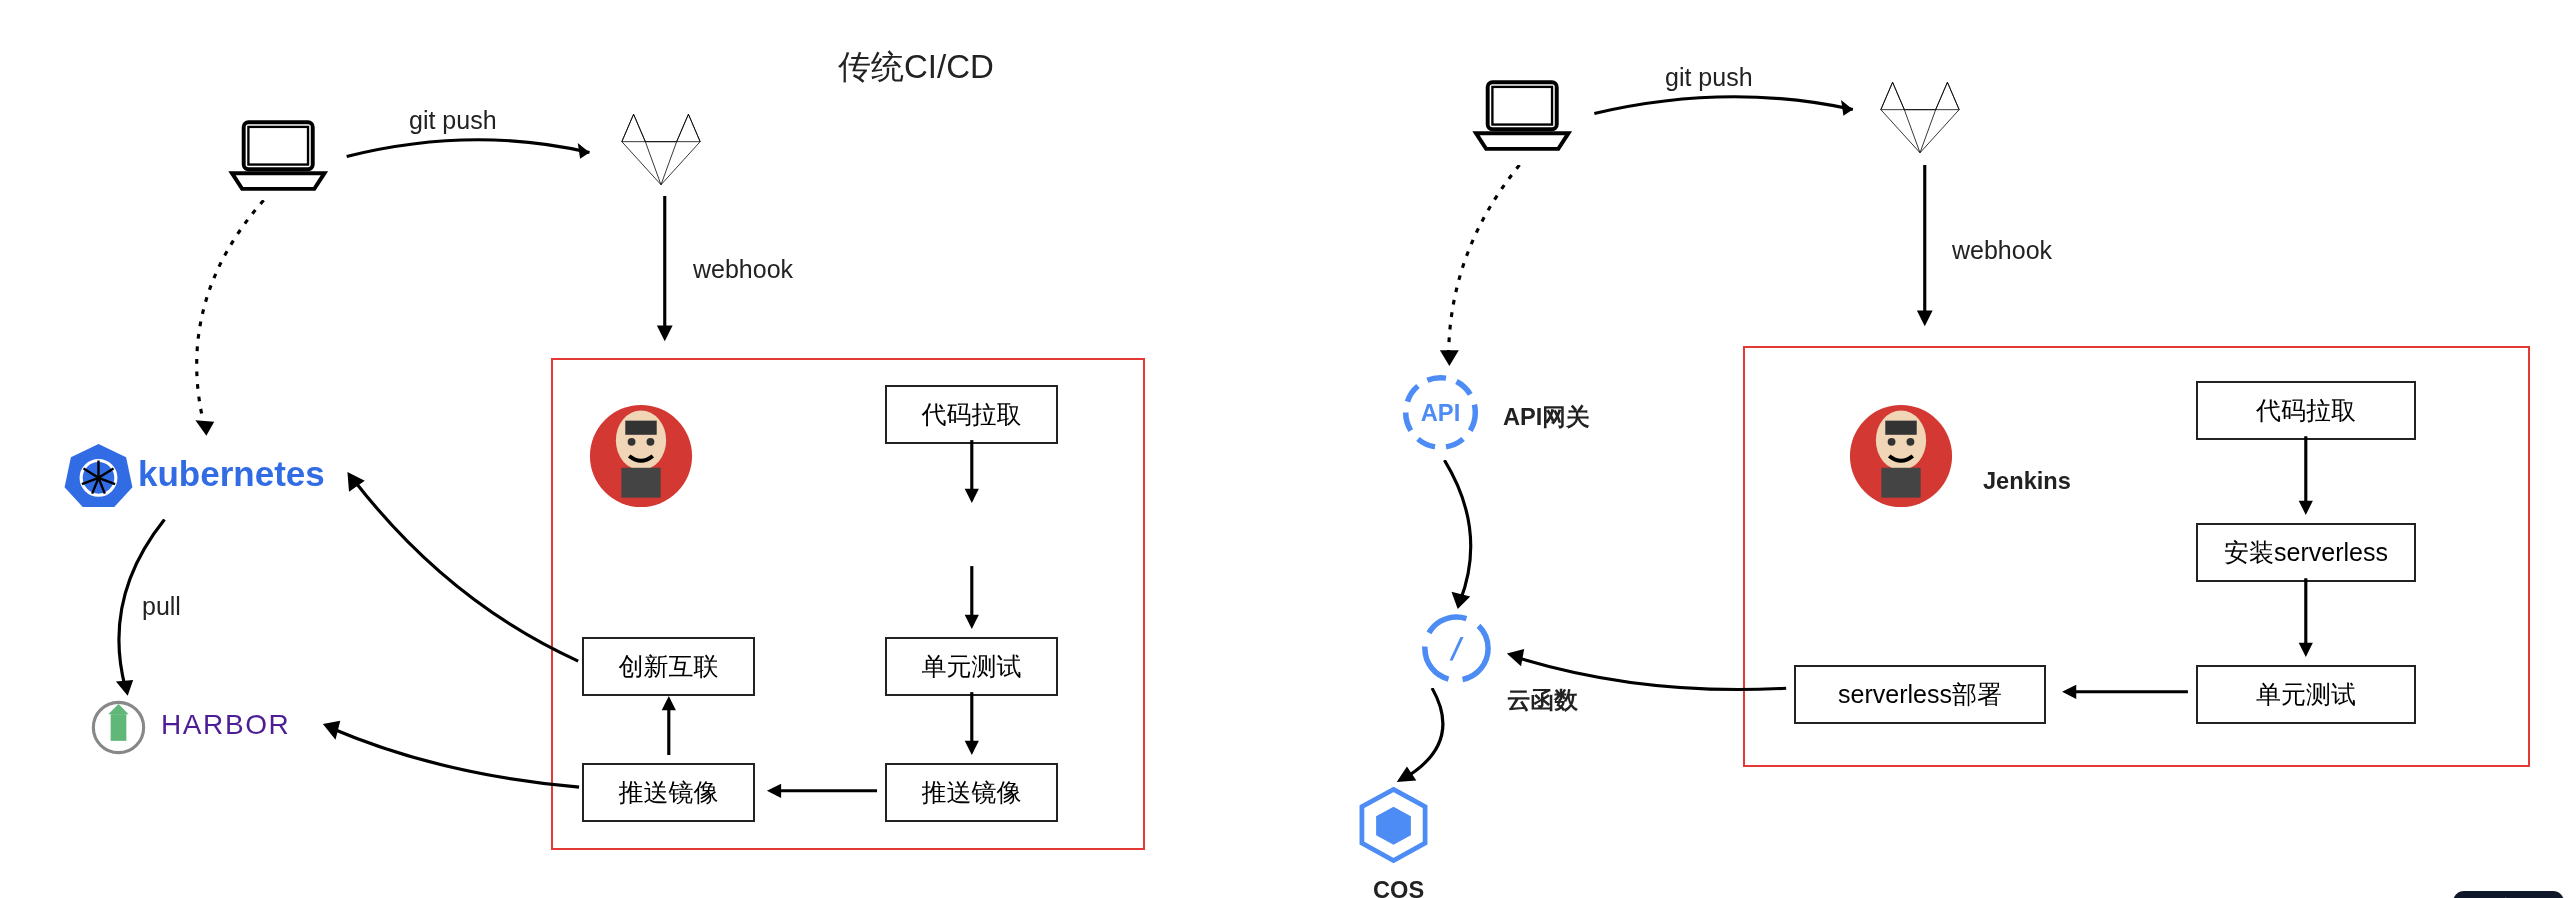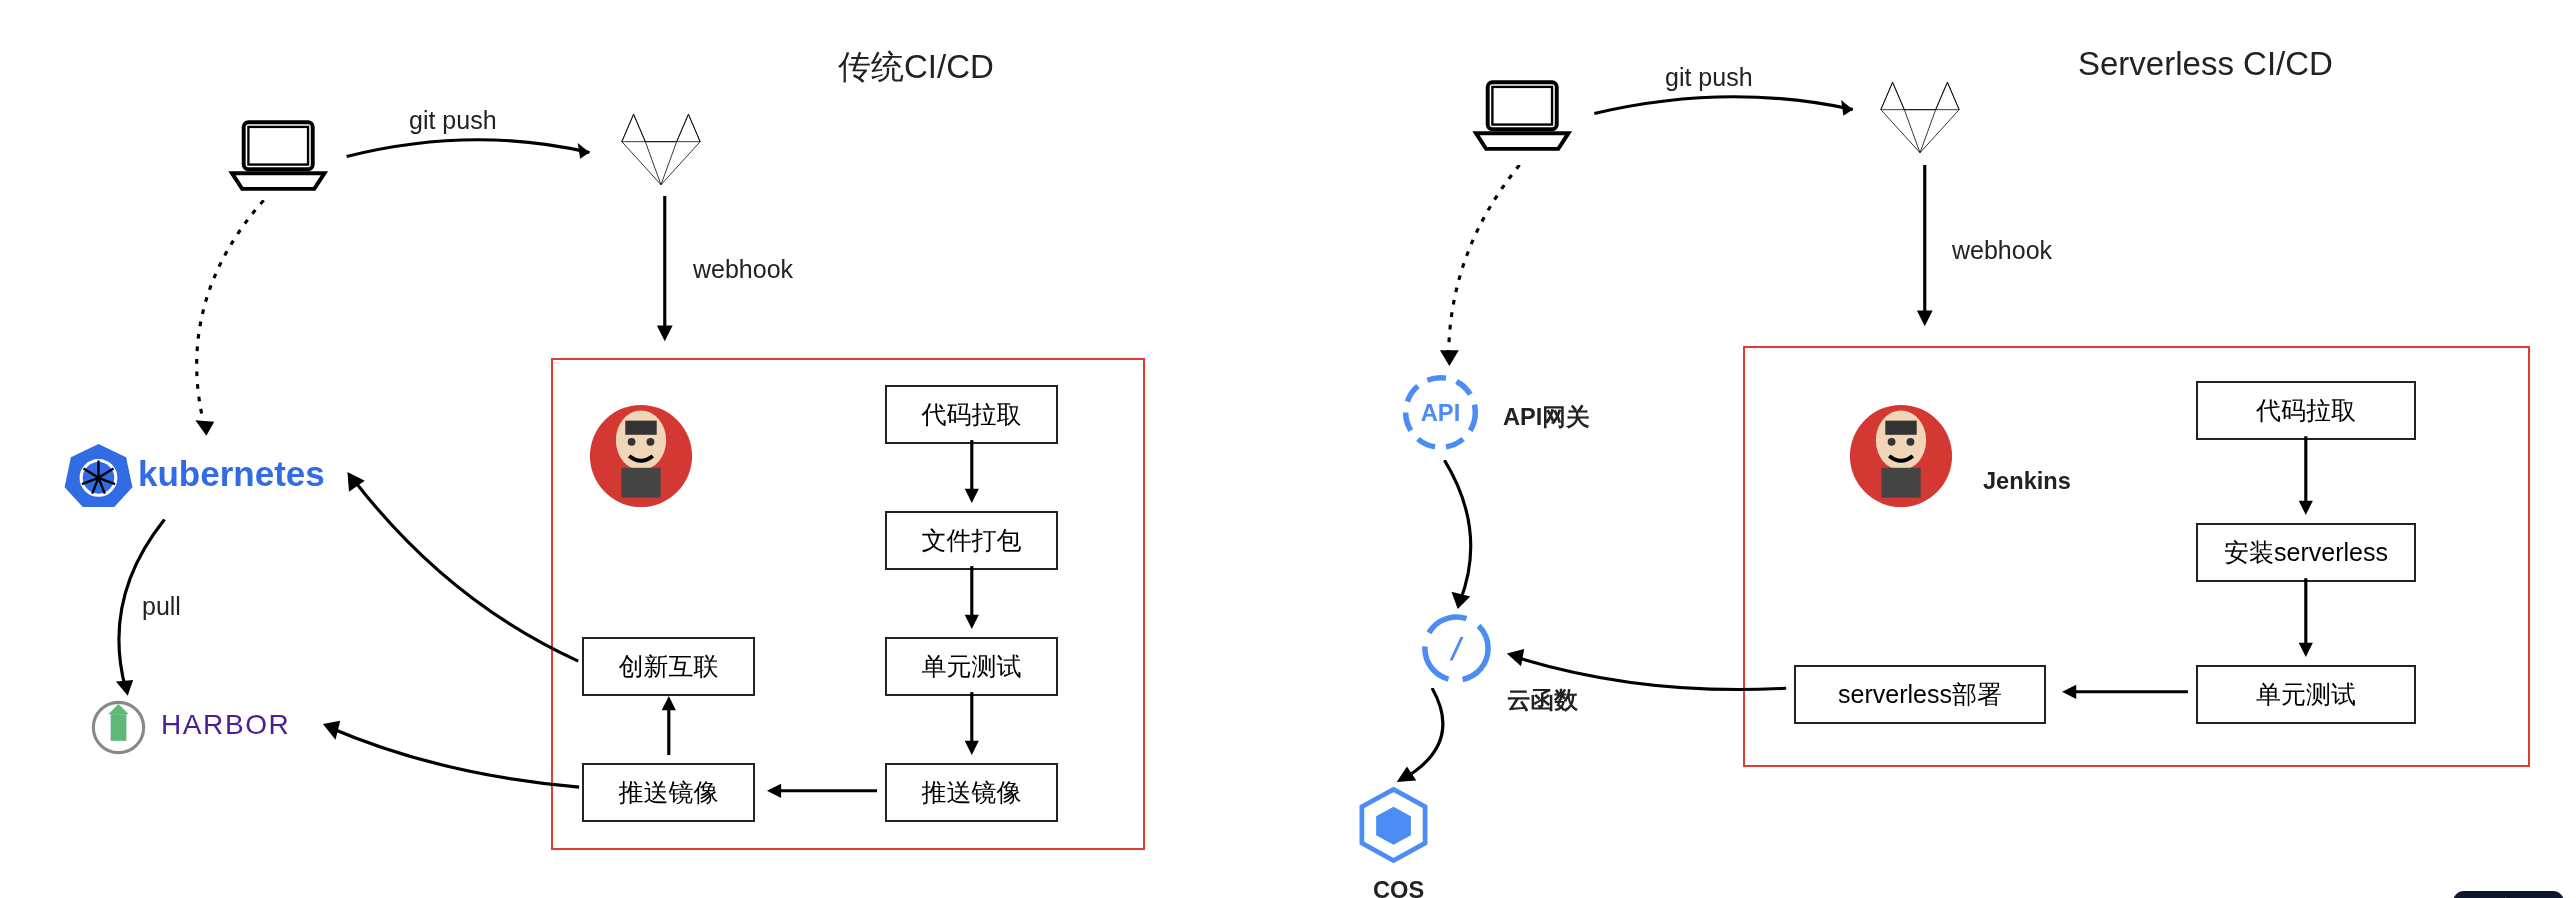--- a/index.html
+++ b/index.html
@@ -53,21 +53,20 @@
     <circle cx="70" cy="80" r="65" fill="#d33833"></circle>
     <ellipse cx="70" cy="60" rx="32" ry="38" fill="#f0d6b7"></ellipse>
     <rect x="50" y="35" width="40" height="18" fill="#333"></rect>
     <rect x="45" y="95" width="50" height="38" fill="#444"></rect>
     <circle cx="58" cy="62" r="5" fill="#333"></circle>
     <circle cx="82" cy="62" r="5" fill="#333"></circle>
     <path d="M55 80 Q70 92 85 80" stroke="#8b5a2b" stroke-width="5" fill="none"></path>
   </svg>
 
   <div class="box" style="left:885px; top:354px; width:173px;">代码拉取</div>
-  <div class="box" style="left:885px; top:480px; width:173px;">文件打包</div>
   <div class="box" style="left:885px; top:606px; width:173px;">单元测试</div>
   <div class="box" style="left:885px; top:732px; width:173px;">推送镜像</div>
   <div class="box" style="left:582px; top:732px; width:173px;">推送镜像</div>
   <div class="box" style="left:582px; top:606px; width:173px;">创新互联</div>
 
   <svg style="position:absolute; left:960px; top:409px;" width="23.6" height="71" viewBox="0 0 30 90">
       <line x1="15" y1="0" x2="15" y2="70" stroke-width="4"></line>
       <polygon points="15,80 6,62 24,62" fill="#000"></polygon>
     </svg>
   <svg style="position:absolute; left:960px; top:535px;" width="23.6" height="71" viewBox="0 0 30 90">
@@ -125,21 +124,20 @@
   <svg style="position:absolute; left:338px; top:437px;" width="252" height="205" viewBox="0 0 320 260">
     <path d="M305 245 Q140 170 20 15" stroke="#000" stroke-width="4" fill="none"></path>
     <polygon points="12,5 14,30 34,16" fill="#000"></polygon>
   </svg>
 
   <svg style="position:absolute; left:315px; top:685px;" width="272" height="87" viewBox="0 0 345 110">
     <path d="M335 90 Q160 75 20 15" stroke="#000" stroke-width="4" fill="none"></path>
     <polygon points="10,10 32,6 26,30" fill="#000"></polygon>
   </svg>
 
-  <div class="title" style="left:2078px; top:14px;">Serverless CI/CD</div>
 
   <svg style="position:absolute; left:1472px; top:43px;" width="102" height="87" viewBox="0 0 130 110">
     <rect x="20" y="10" width="88" height="60" rx="6" ry="6" stroke="#000" stroke-width="5" fill="#fff"></rect>
     <rect x="26" y="16" width="76" height="48" stroke="#000" stroke-width="3" fill="#fff"></rect>
     <path d="M5 75 L123 75 L110 95 L18 95 Z" stroke="#000" stroke-width="5" fill="#fff"></path>
   </svg>
 
   <svg style="position:absolute; left:1873px; top:43px;" width="94" height="87" viewBox="0 0 120 110">
     <path d="M60 100 L10 45 L25 10 L40 45 L80 45 L95 10 L110 45 Z" fill="#fc6d26"></path>
     <path d="M60 100 L40 45 L80 45 Z" fill="#e24329"></path>

